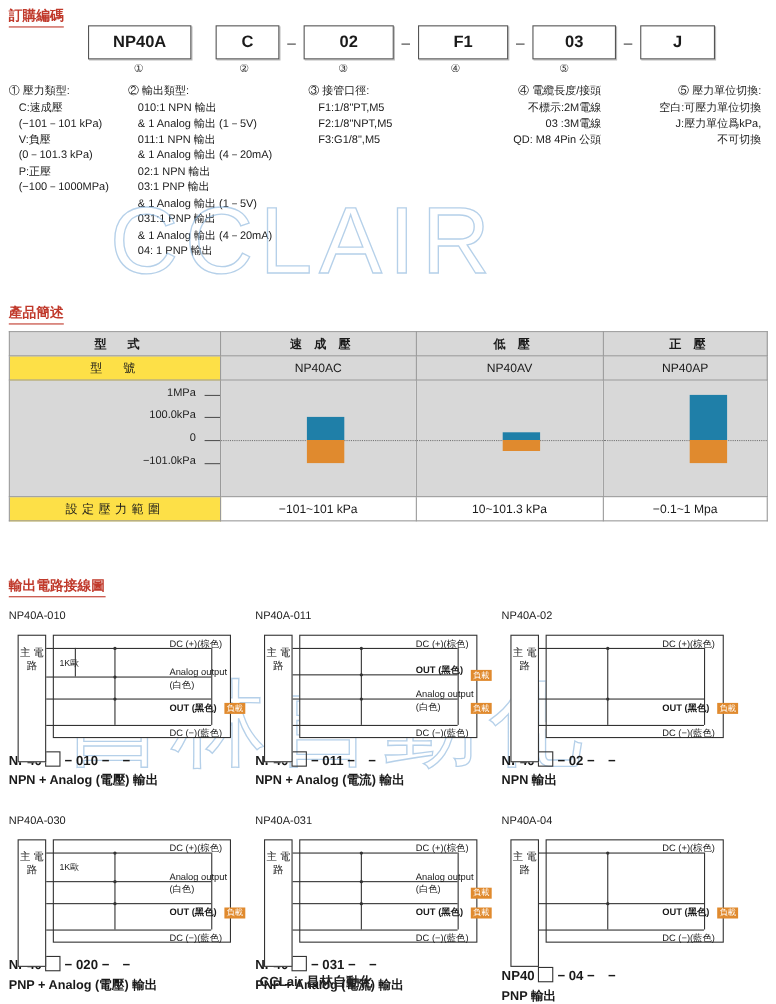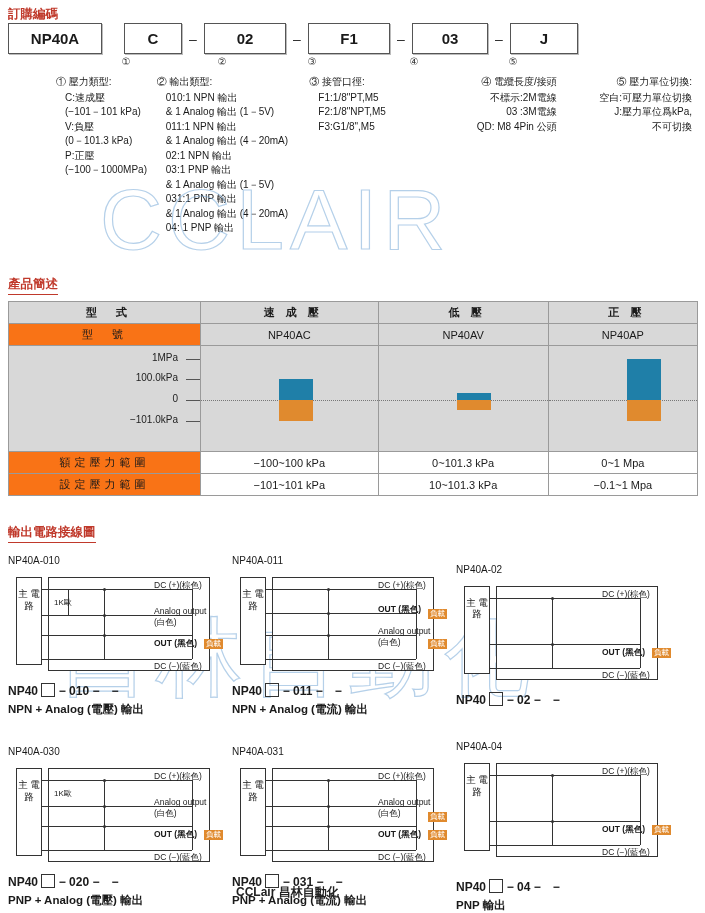--- a/index.html
+++ b/index.html
@@ -15,36 +15,36 @@
   .section-title{
     color:#c0392b;
     font-weight:bold;
     font-size:12.5px;
     border-bottom:1px solid #c0392b;
     display:inline-block;
     padding-bottom:1px;
   }
   
   #order-section{position:absolute;left:8px;top:6px;width:690px;}
-  .code-row{display:flex;align-items:center;gap:0px;margin-top:-2px;}
+  .code-row{display:flex;align-items:center;gap:0px;margin-left:72px;margin-top:-2px;}
   .code-box{
     border:1px solid #555;
     background:#fff;
     font-weight:bold;
     font-size:15px;
     text-align:center;
     padding:6px 0;
     box-shadow:1px 1px 0 #bbb;
   }
   .dash{width:22px;text-align:center;font-size:14px;color:#333;}
   .circ-row{display:flex;margin-left:72px;margin-top:2px;}
   .circ{font-size:10px;text-align:center;color:#333;}
   .legend{display:flex;margin-top:8px;font-size:10px;line-height:1.45;}
   .legend .col{padding-right:6px;}
-  .legend .c1{width:110px;margin-left:48px;}
+  .legend .c1{width:110px;}
   .legend .c2{width:170px;}
   .legend .c3{width:150px;}
   .legend .c4{width:130px;text-align:right;}
   .legend .c5{width:150px;text-align:right;}
   .lh{margin-bottom:1px;}
   .ind{padding-left:9px;}
   
   .wm{
     position:absolute;
     font-weight:normal;
@@ -52,39 +52,39 @@
     -webkit-text-stroke:1.2px rgba(120,170,215,0.55);
     pointer-events:none;
     white-space:nowrap;
   }
   #wm1{left:100px;top:170px;font-size:86px;letter-spacing:6px;}
   #wm2{left:60px;top:600px;font-size:86px;letter-spacing:10px;}
   
   #summary-section{position:absolute;left:8px;top:276px;width:690px;}
   table.summary{border-collapse:collapse;width:690px;margin-top:6px;font-size:11px;}
   table.summary td{border:1px solid #9a9a9a;padding:3px 4px;text-align:center;}
-  table.summary td.lbl{background:#f97316;width:175px;letter-spacing:4px;}
+  table.summary td.lbl{background:#fde047;width:175px;letter-spacing:4px;}
   table.summary tr.head td{background:#d8d8d8;font-weight:bold;letter-spacing:4px;padding-left:12px;}
   td.grey{background:#d8d8d8;}
   .chartcell{height:105px;position:relative;padding:0 !important;background:#d8d8d8;}
   .axis-wrap{position:relative;height:105px;}
   .axis-lbl{position:absolute;right:6px;font-size:10px;color:#222;text-align:right;white-space:nowrap;}
   .tick{position:absolute;right:0px;width:14px;border-top:1px solid #555;}
   .dashline{position:absolute;left:0;right:0;border-top:1px dotted #777;}
   .bar{position:absolute;}
   .bar .up{background:#1f7fa8;width:100%;}
   .bar .dn{background:#e08a2e;width:100%;}
   
   #wiring-section{position:absolute;left:8px;top:524px;width:690px;}
-  .grid3{display:flex;margin-top:10px;align-items:center;}
+  .grid3{display:flex;margin-top:10px;}
   .cellw{width:224px;position:relative;}
   .cap{font-size:10px;margin-bottom:3px;}
   .diagram{position:relative;width:215px;height:110px;}
   .dbox{position:absolute;border:1px solid #333;background:#fff;}
-  .mainbox{left:8px;top:8px;width:26px;height:88px;text-align:center;font-size:9.5px;line-height:1.25;padding-top:10px;box-sizing:border-box;}
+  .mainbox{left:8px;top:8px;width:26px;height:116px;text-align:center;font-size:9.5px;line-height:1.25;padding-top:10px;box-sizing:border-box;}
   .outbox{left:40px;top:8px;width:160px;height:92px;}
   .wire{position:absolute;background:#333;}
   .wh{height:1px;}
   .wv{width:1px;}
   .pin{font-size:8.5px;position:absolute;white-space:nowrap;}
   .pinb{font-size:8.5px;position:absolute;white-space:nowrap;font-weight:bold;}
   .tagbox{position:absolute;background:#e08a2e;color:#fff;font-size:7.5px;padding:0 2px;}
   .dot{position:absolute;width:3px;height:3px;background:#333;border-radius:50%;}
   .modelrow{font-size:12px;font-weight:bold;margin-top:4px;}
   .sqr{display:inline-block;width:12px;height:12px;border:1px solid #333;vertical-align:-2px;}
@@ -217,26 +217,20 @@
       </td>
       <td class="chartcell">
         <div class="dashline" style="top:54px;"></div>
         <div class="bar" style="left:78px;top:13px;width:34px;">
           <div class="up" style="height:41px;"></div>
           <div class="dn" style="height:21px;"></div>
         </div>
       </td>
     </tr>
     <tr>
-      <td class="lbl">額定壓力範圍</td>
-      <td>−100~100 kPa</td>
-      <td>0~101.3 kPa</td>
-      <td>0~1 Mpa</td>
-    </tr>
-    <tr>
       <td class="lbl">設定壓力範圍</td>
       <td>−101~101 kPa</td>
       <td>10~101.3 kPa</td>
       <td>−0.1~1 Mpa</td>
     </tr>
   </tbody>
     </table>
 </div>
 
 <div id="wiring-section">
@@ -321,20 +315,21 @@
         <div class="pin" style="left:146px;top:11px;">DC (+)(棕色)</div>
         <div class="pinb" style="left:146px;top:69px;">OUT (黑色)</div>
         <div class="pin" style="left:146px;top:92px;">DC (−)(藍色)</div>
         <div class="tagbox" style="left:196px;top:70px;">負載</div>
       </div>
       <div class="modelrow">
         <span>NP40</span>
         <span class="sqr"></span>
         <span>− 02 −　−</span>
       </div>
+      <div class="subcap">NPN 輸出</div>
     </div>
   </div>
 
   
   <div class="grid3" style="margin-top:24px;">
 
     <div class="cellw">
       <div class="cap">NP40A-030</div>
       <div class="diagram">
         <div class="dbox mainbox">主 電 路</div>

